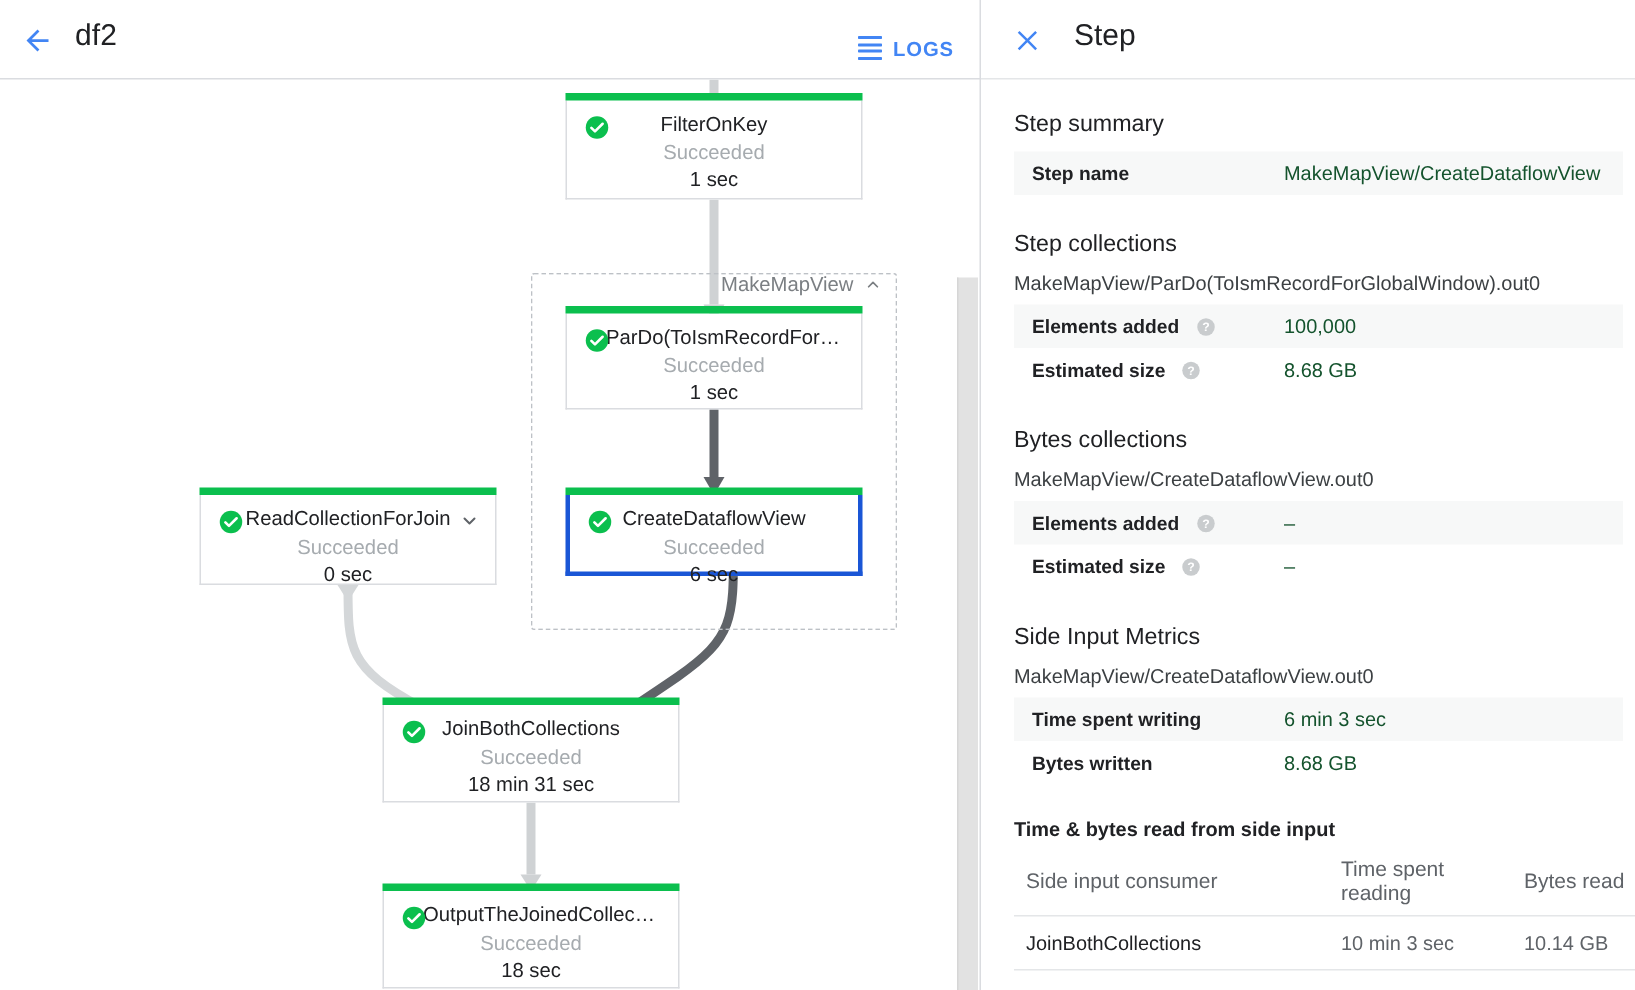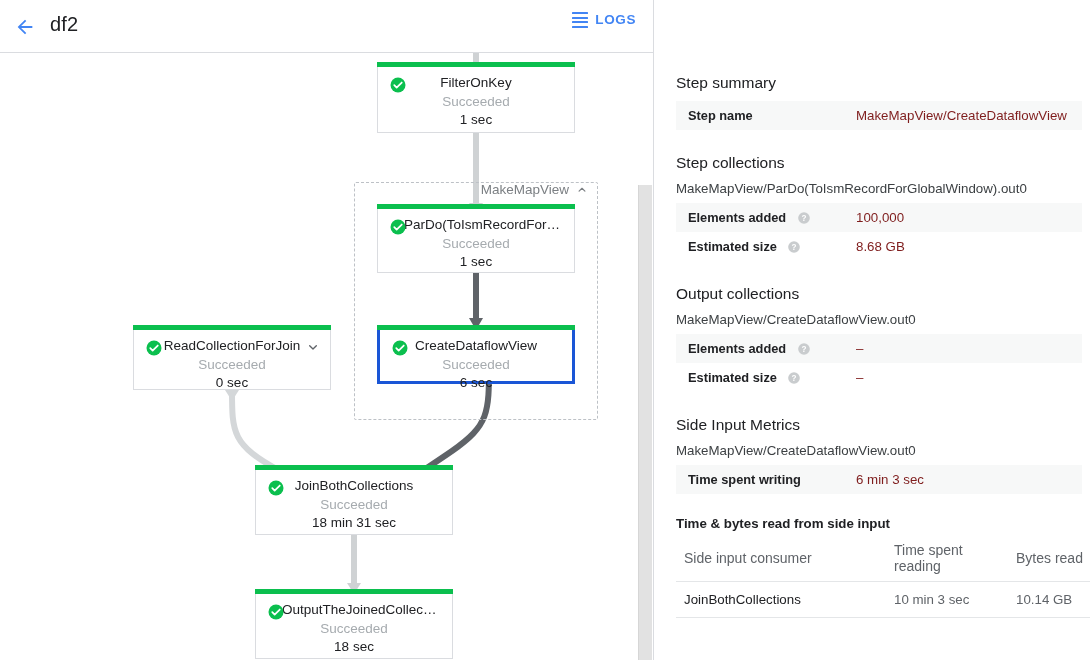--- a/index.html
+++ b/index.html
@@ -36,21 +36,21 @@
     display: flex; align-items: center; justify-content: center;
     cursor: pointer;
   }
   #page-title {
     position: absolute; left: 50px; top: 13px;
     font-size: 20px; color: #202124; letter-spacing: .1px;
   }
   #logs-button {
     position: absolute; right: 18px; top: 12px;
     height: 28px;
-    display: flex; align-items: flex-start; gap: 7px;
+    display: flex; align-items: flex-end; gap: 7px;
     color: #4285f4; cursor: pointer;
   }
   .hamburger { display: inline-block; width: 16px; }
   .hamburger i {
     display: block; height: 2px; background: #4285f4;
     margin-bottom: 2.6px; border-radius: .5px;
   }
   .hamburger i:last-child { margin-bottom: 0; }
   #logs-label { font-size: 13.5px; font-weight: bold; letter-spacing: .6px; }
 
@@ -171,21 +171,21 @@
     margin-bottom: 7px;
   }
 
   table.kv { width: 406px; border-collapse: collapse; }
   table.kv tr.odd { background: #f7f8f8; }
   table.kv td { padding: 7px 0 7px 12px; vertical-align: middle; }
   td.kv-key {
     width: 168px; font-size: 12.8px; font-weight: bold; color: #202124;
     white-space: nowrap;
   }
-  td.kv-val { font-size: 13.3px; color: #7f1d1d; }
+  td.kv-val { font-size: 13.3px; color: #14532d; }
   .help-icon {
     display: inline-block; vertical-align: -3px;
     margin-left: 7px; width: 14px; height: 14px;
   }
 
   .subhead {
     font-size: 13.3px; font-weight: bold; color: #202124;
     margin: 22px 0 0 0;
   }
   table.sidein {
@@ -360,20 +360,28 @@
     </div>
   </div>
 
   <div id="graph-scrollbar">
     <div id="graph-scroll-thumb"></div>
   </div>
   <div id="pane-divider"></div>
 
   <div id="side-panel">
 
+    <div id="panel-header">
+      <div id="panel-close">
+        <svg width="20" height="20" viewBox="0 0 24 24" aria-hidden="true">
+          <path d="M18.3 5.7L12 12l6.3 6.3-1.4 1.4L10.6 13.4 4.3 19.7 2.9 18.3 9.2 12 2.9 5.7 4.3 4.3l6.3 6.3L16.9 4.3z" transform="translate(2.5,0)" fill="#4285f4"></path>
+        </svg>
+      </div>
+      <div id="panel-title">Step</div>
+    </div>
 
     <div id="panel-body">
 
       <h3 class="section-head">Step summary</h3>
       <table class="kv">
         <tbody>
             <tr class="odd">
           <td class="kv-key">
             <span>Step name</span>
           </td>
@@ -406,21 +414,21 @@
                 <circle cx="12" cy="12" r="10" fill="#c9ccce"></circle>
                 <text x="12" y="17" font-size="14" font-family="Liberation Sans, sans-serif" fill="#fff" text-anchor="middle">?</text>
               </svg>
             </span>
           </td>
           <td class="kv-val">8.68 GB</td>
         </tr>
       </tbody>
         </table>
 
-      <h3 class="section-head spaced">Output collections</h3>
+      <h3 class="section-head spaced">Bytes collections</h3>
       <div class="collection-name">MakeMapView/CreateDataflowView.out0</div>
       <table class="kv">
         <tbody>
             <tr class="odd">
           <td class="kv-key">
             <span>Elements added</span>
             <span class="help-icon">
               <svg width="14" height="14" viewBox="0 0 24 24" aria-hidden="true">
                 <circle cx="12" cy="12" r="10" fill="#c9ccce"></circle>
                 <text x="12" y="17" font-size="14" font-family="Liberation Sans, sans-serif" fill="#fff" text-anchor="middle">?</text>
@@ -444,20 +452,24 @@
       </tbody>
         </table>
 
       <h3 class="section-head spaced">Side Input Metrics</h3>
       <div class="collection-name">MakeMapView/CreateDataflowView.out0</div>
       <table class="kv">
         <tbody>
             <tr class="odd">
           <td class="kv-key">Time spent writing</td>
           <td class="kv-val">6 min 3 sec</td>
+        </tr>
+        <tr>
+          <td class="kv-key">Bytes written</td>
+          <td class="kv-val">8.68 GB</td>
         </tr>
       </tbody>
         </table>
 
       <div class="subhead">Time &amp; bytes read from side input</div>
       <table class="sidein">
         <thead>
           <tr>
             <th style="width:210px">Side input consumer</th>
             <th class="num" style="width:122px">Time spent reading</th>

